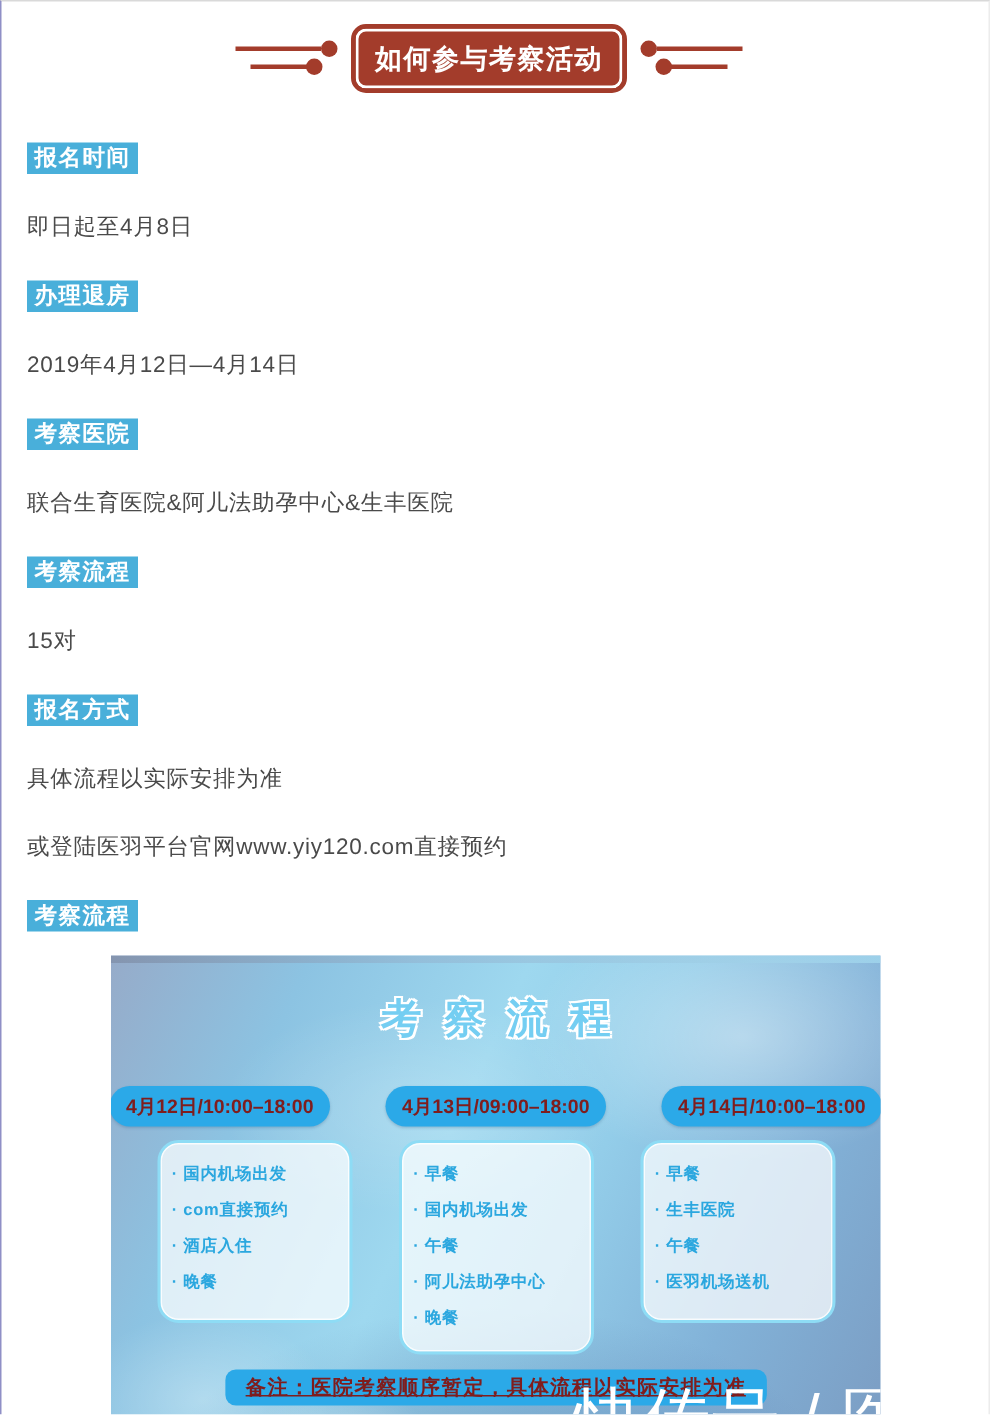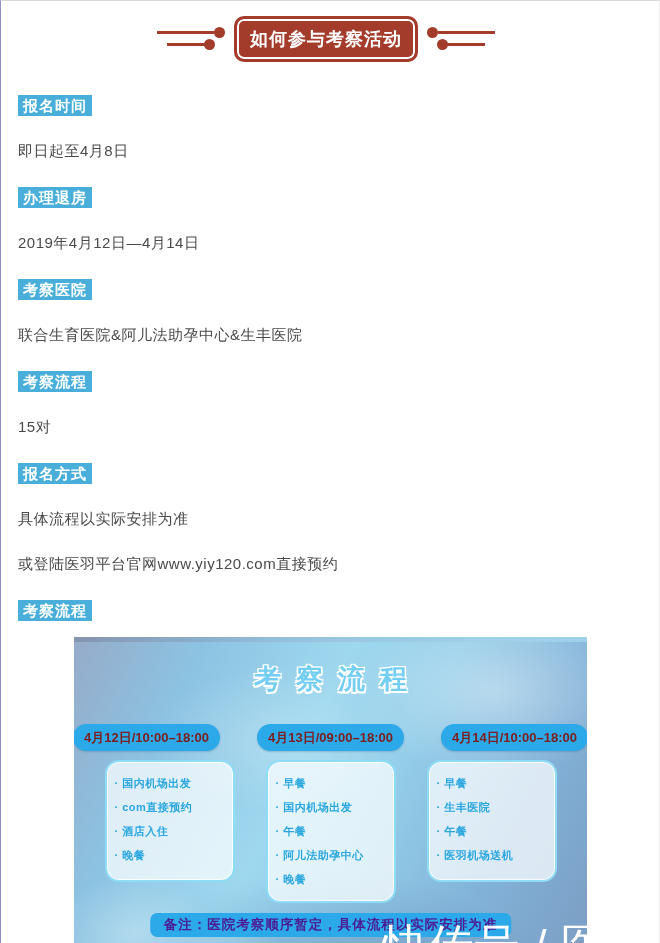--- a/index.html
+++ b/index.html
@@ -139,28 +139,29 @@
     white-space: nowrap;
     letter-spacing: 0.5px;
   }
   .card li::before { content: "· "; }
   .note-pill {
     position: absolute;
     bottom: 37px;
     left: 50%;
     transform: translateX(-50%);
     background: #2ba9e8;
-    color: #4c1d95;
+    color: #7f1d1d;
     font-size: 13.5px;
     font-weight: bold;
     line-height: 16px;
     padding: 4px 14px;
     border-radius: 7px;
     white-space: nowrap;
     letter-spacing: 1px;
+    text-decoration: underline;
   }
   .watermark {
     position: absolute;
     bottom: -2px;
     right: -20px;
     color: #ffffff;
     font-size: 45px;
     white-space: nowrap;
     letter-spacing: 1px;
   }

